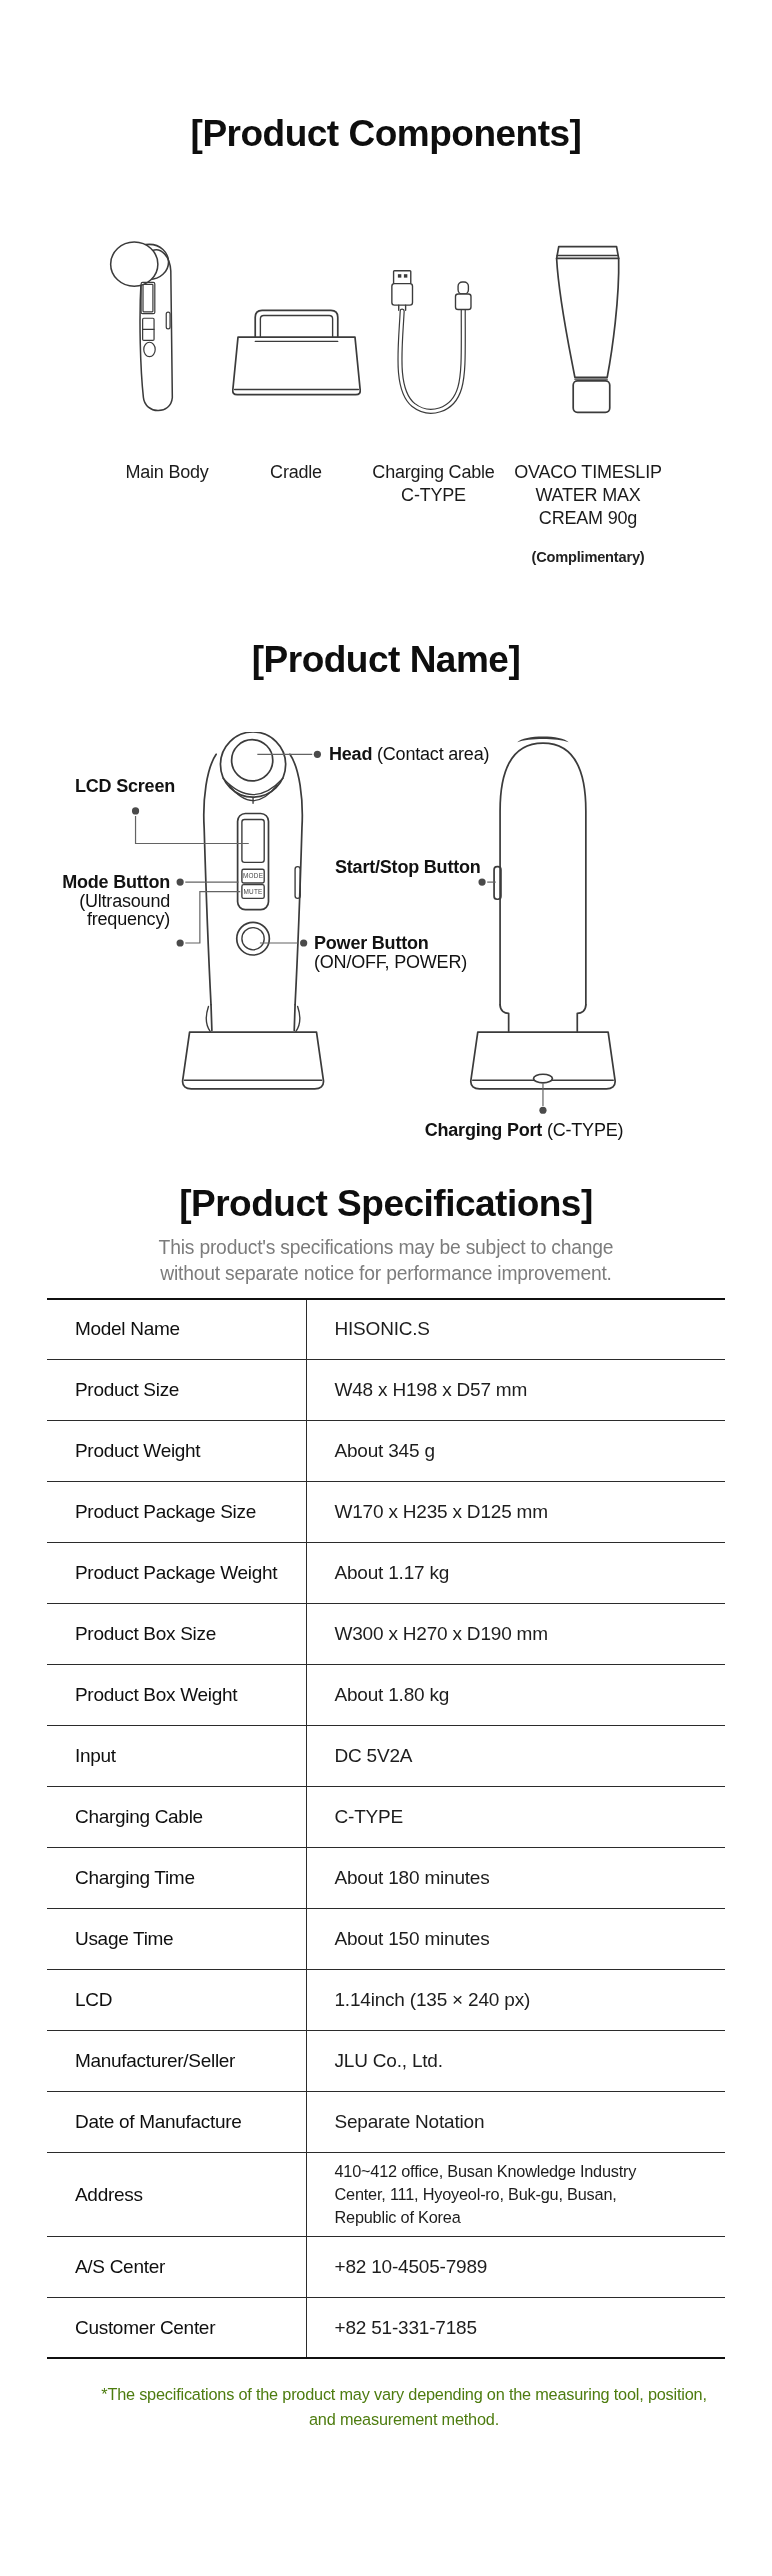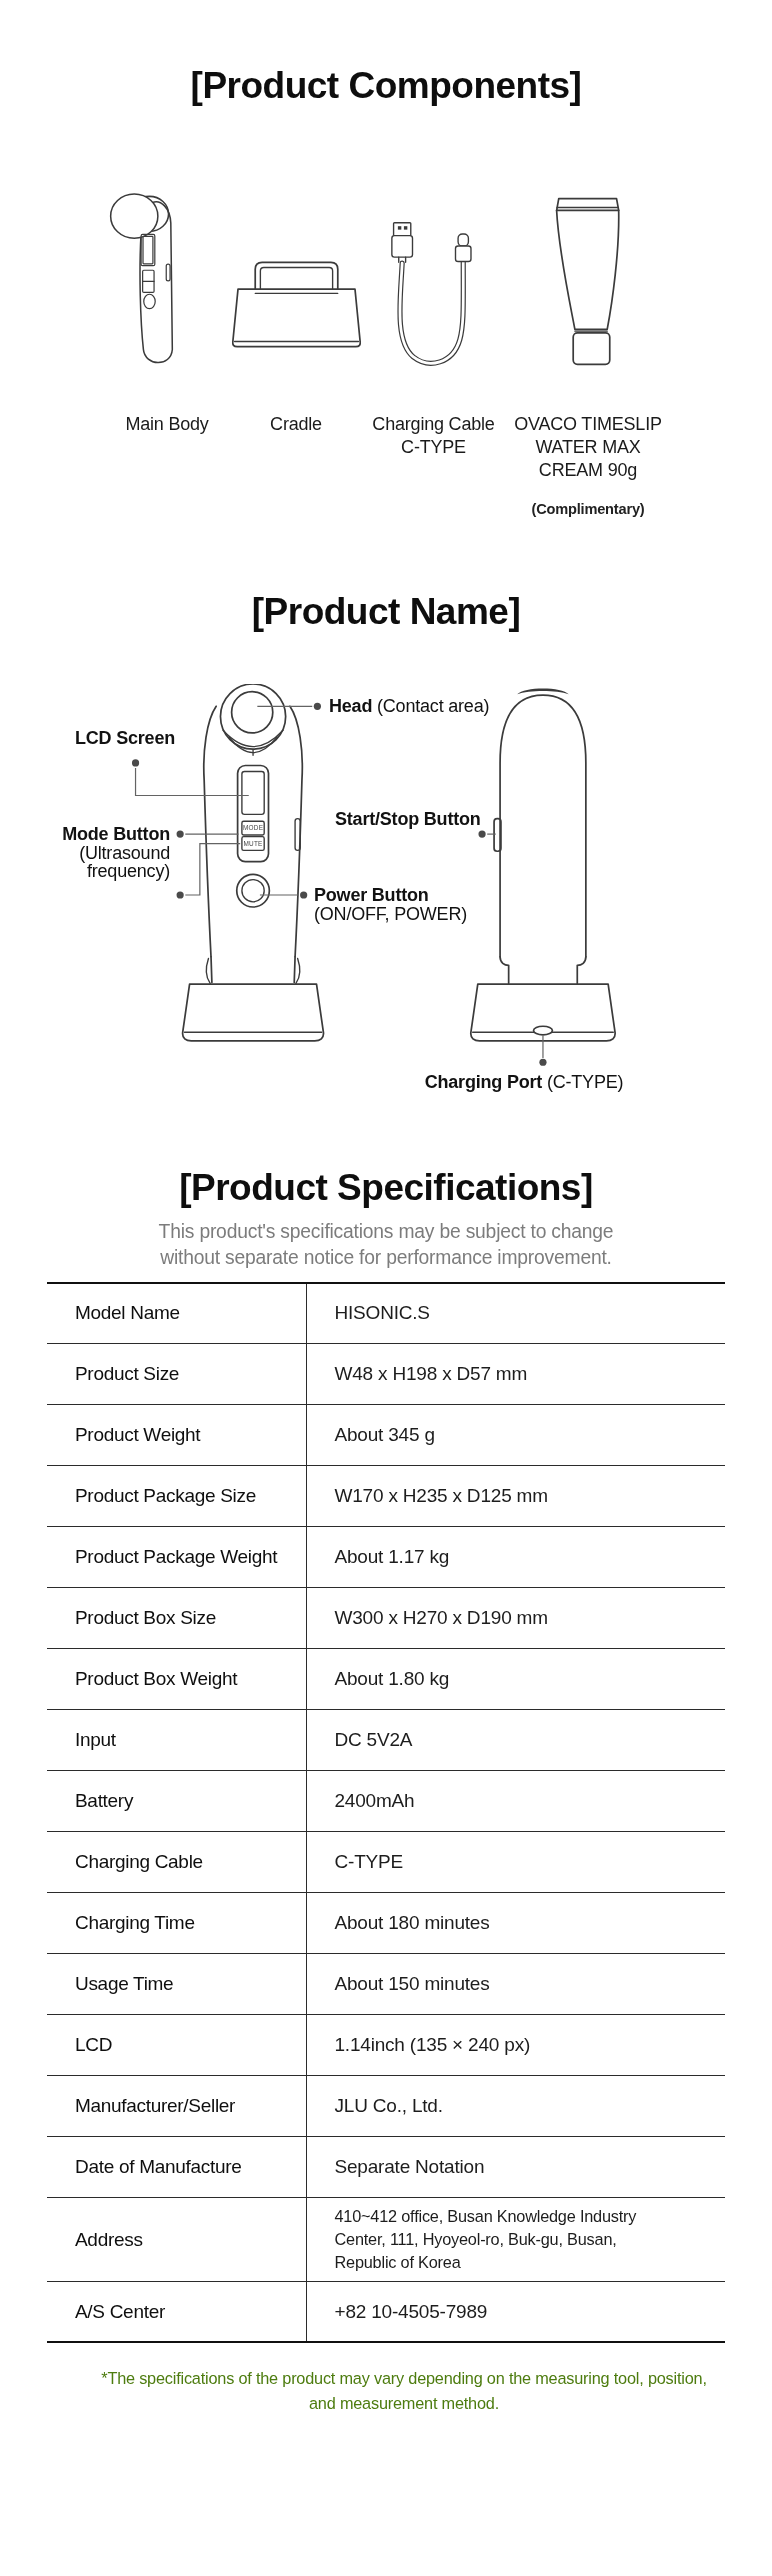--- a/index.html
+++ b/index.html
@@ -1,23 +1,23 @@
 <!DOCTYPE html>
 <html style="font-size:13.7px"><head>
 <meta charset="utf-8">
 <style>
   * { margin:0; padding:0; box-sizing:border-box; }
   html,body { background:#fff; }
   body { width:772px; font-family:"Liberation Sans","DejaVu Sans",sans-serif; color:#141414; }
   .page { width:772px; height:2576px; overflow:hidden; position:relative; background:#fff; }
 
   .title { font-size:37px; font-weight:700; text-align:center; letter-spacing:-0.5px; line-height:1.3; color:#0e0e0e; }
-  .t1 { padding-top:62px; }
+  .t1 { padding-top:110px; }
   .t2 { margin-top:69px; }
-  .t3 { margin-top:70px;text-align:center; }
+  .t3 { margin-top:38px;text-align:center; }
 
   
   .comp-row { display:flex; justify-content:center; align-items:flex-start; padding:0 60px; margin-top:74px; }
   .comp-item { display:flex; flex-direction:column; align-items:center; }
   .ci1 { width:129px; } .ci2 { width:129px; } .ci3 { width:146px; } .ci4 { width:163px; }
   .comp-img { height:202px; width:100%; display:flex; align-items:flex-end; justify-content:center; }
   .comp-label { margin-top:26.6px; text-align:center; font-size:18px; line-height:23px; font-weight:500; color:#1b1b1b; letter-spacing:-0.2px; }
   .comp-label .small { font-size:14.6px; line-height:20.6px; font-weight:700; margin-top:17px; color:#222; }
 
   .art { stroke:#3b3b3b; stroke-width:2; fill:none; stroke-linecap:round; stroke-linejoin:round; }
@@ -277,24 +277,20 @@
         </tr>
       <tr>
           <th>Product Box Weight</th>
           <td>About 1.80 kg</td>
         </tr>
       <tr>
           <th>Input</th>
           <td>DC 5V2A</td>
         </tr>
       <tr>
-          <th>Battery</th>
-          <td>2400mAh</td>
-        </tr>
-      <tr>
           <th>Charging Cable</th>
           <td>C-TYPE</td>
         </tr>
       <tr>
           <th>Charging Time</th>
           <td>About 180 minutes</td>
         </tr>
       <tr>
           <th>Usage Time</th>
           <td>About 150 minutes</td>
@@ -314,20 +310,24 @@
       <tr class="addr">
           <th>Address</th>
           <td>
             <div>410~412 office, Busan Knowledge Industry Center, 111, Hyoyeol-ro, Buk-gu, Busan, Republic of Korea</div>
           </td>
         </tr>
       <tr>
           <th>A/S Center</th>
           <td>+82 10-4505-7989</td>
         </tr>
+      <tr>
+          <th>Customer Center</th>
+          <td>+82 51-331-7185</td>
+        </tr>
     </tbody>
   </table>
 
   <p class="footnote">
     <span>*The specifications of the product may vary depending on the measuring tool, position,</span><br>
     <span>and measurement method.</span>
   </p>
 
 </div>
 

